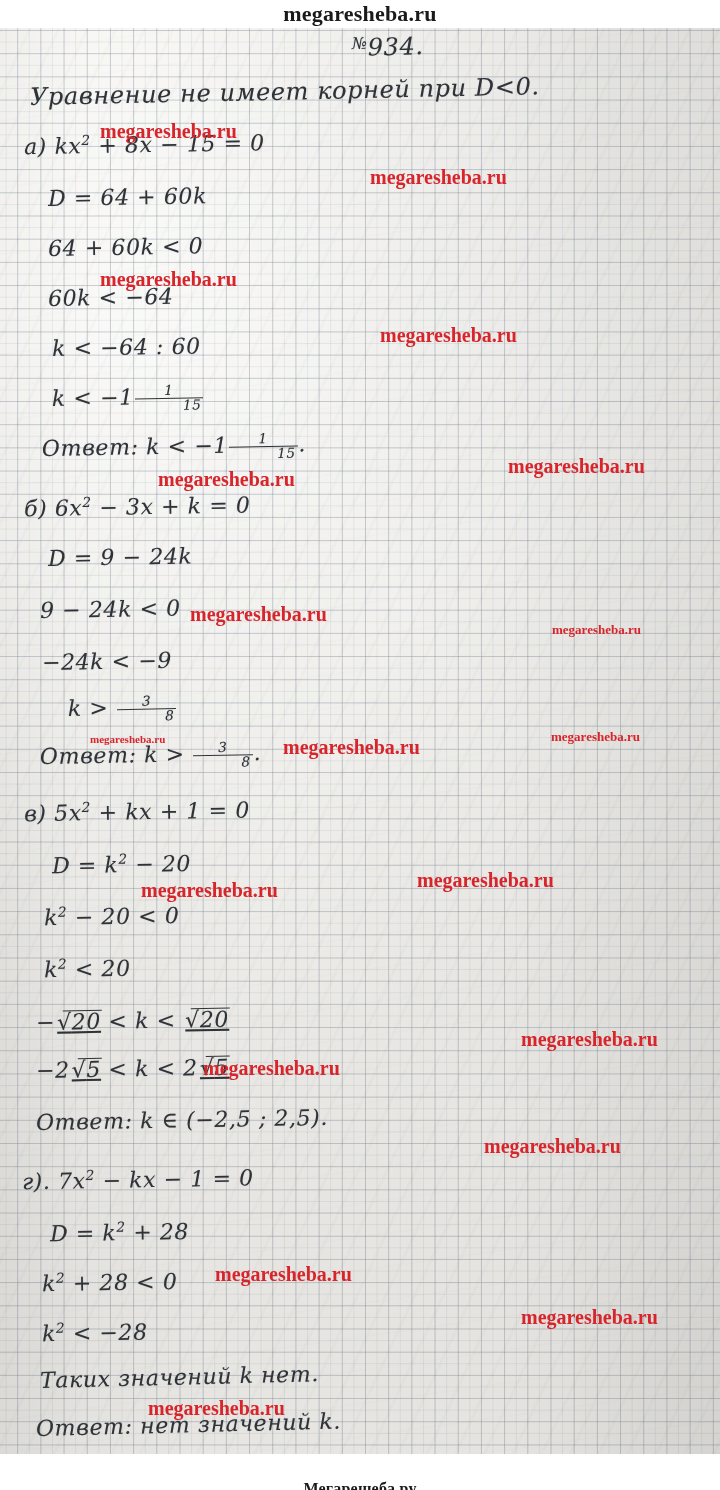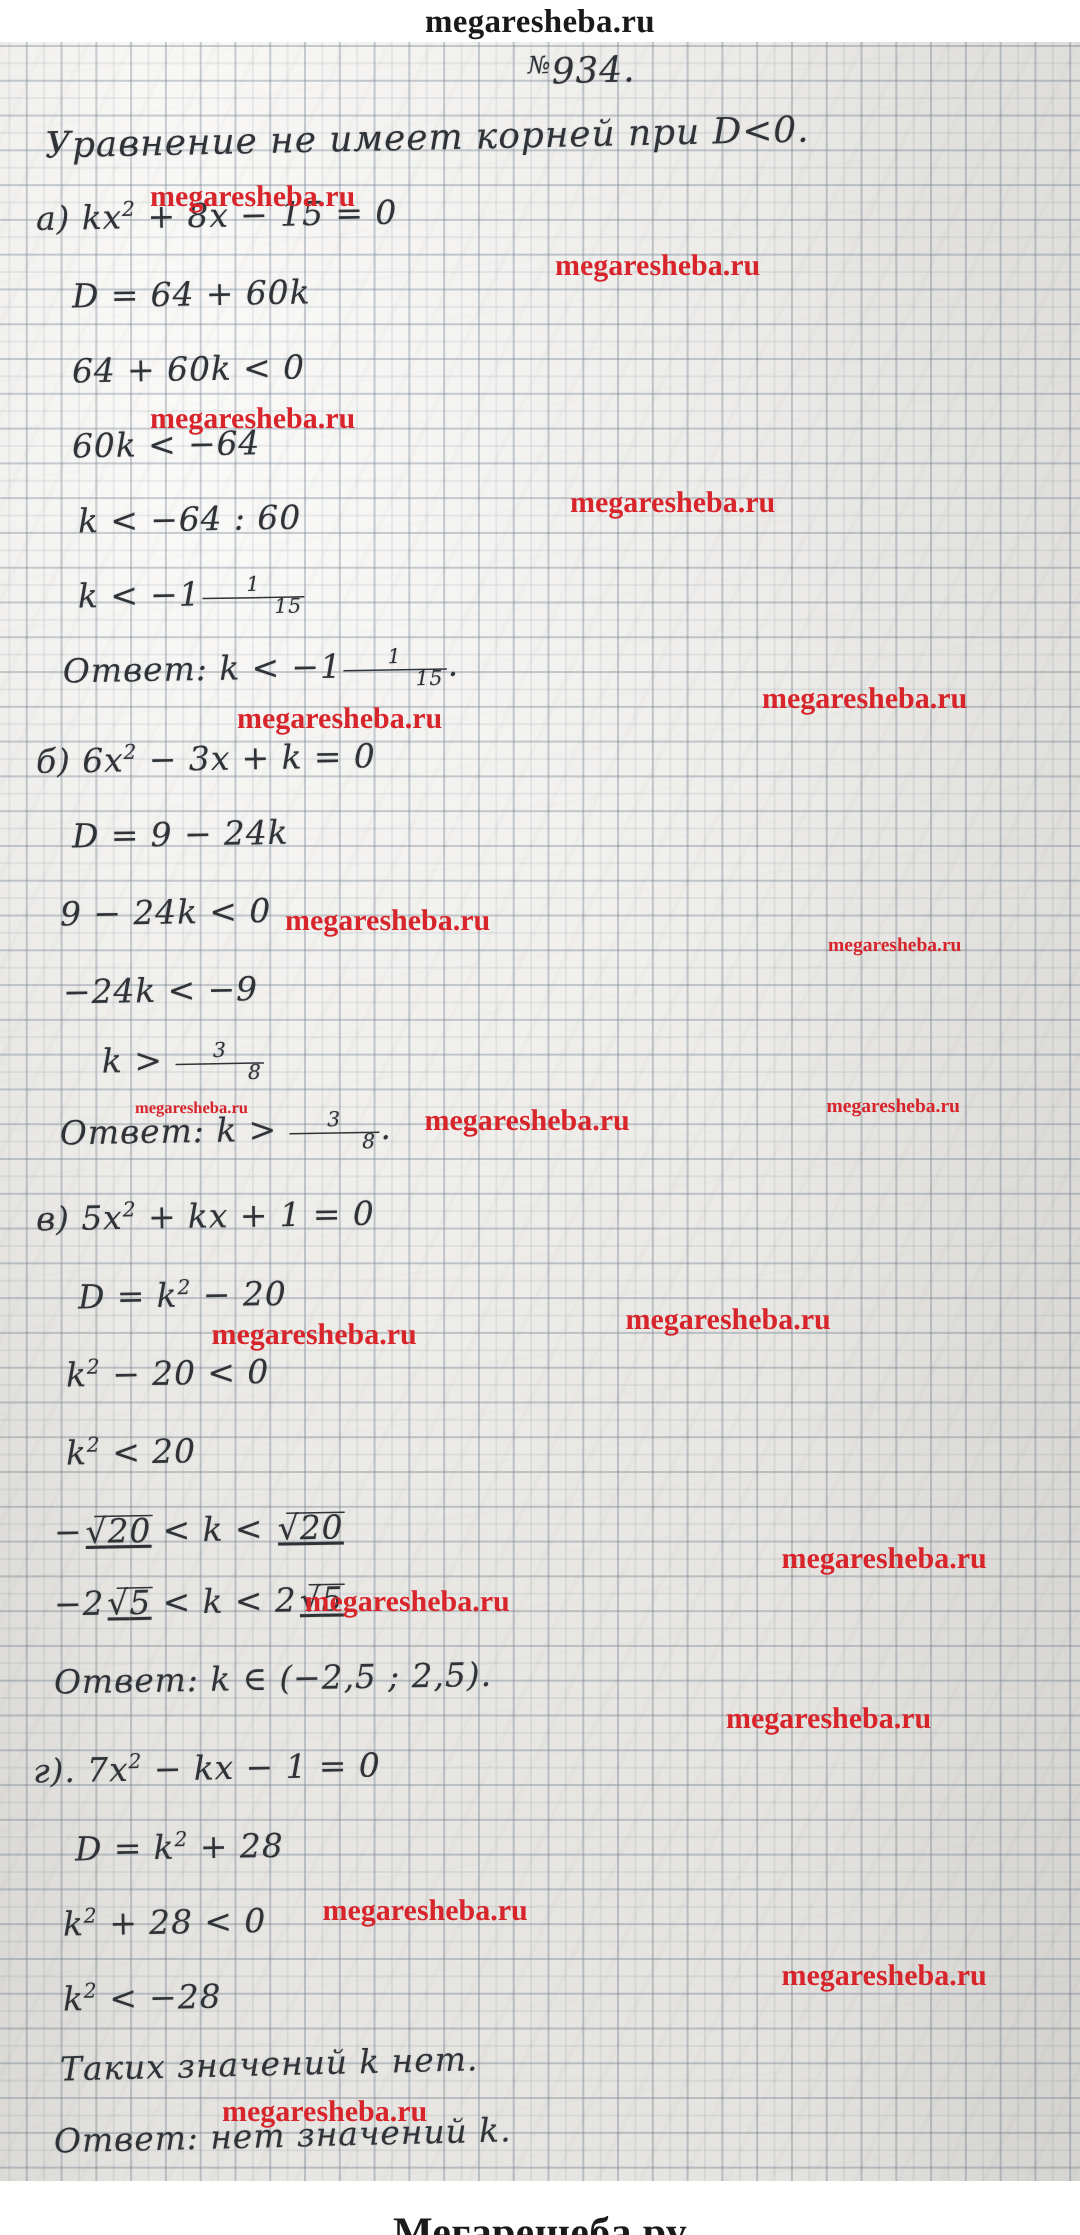--- a/index.html
+++ b/index.html
@@ -18,21 +18,21 @@
     font-weight:bold;
     color:#1a1a1a;
     letter-spacing:.2px;
   }
   #top-banner{
     position:absolute;top:0;left:0;height:28px;line-height:28px;
     font-size:22px;
   }
   #bottom-banner{
     position:absolute;bottom:0;left:0;height:23px;line-height:44px;
-    font-size:28px;
+    font-size:16px;
   }
 
   
   #page-scan{
     position:absolute;
     top:28px;left:0;
     width:720px;height:1426px;
     background:
       
       radial-gradient(circle at 30% 20%, rgba(255,255,255,.6), rgba(0,0,0,0) 60%),

